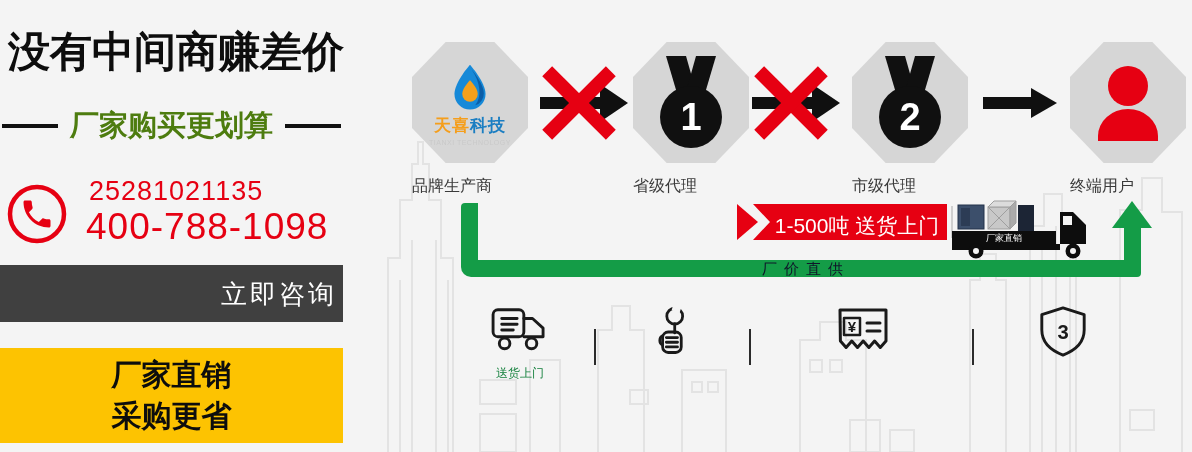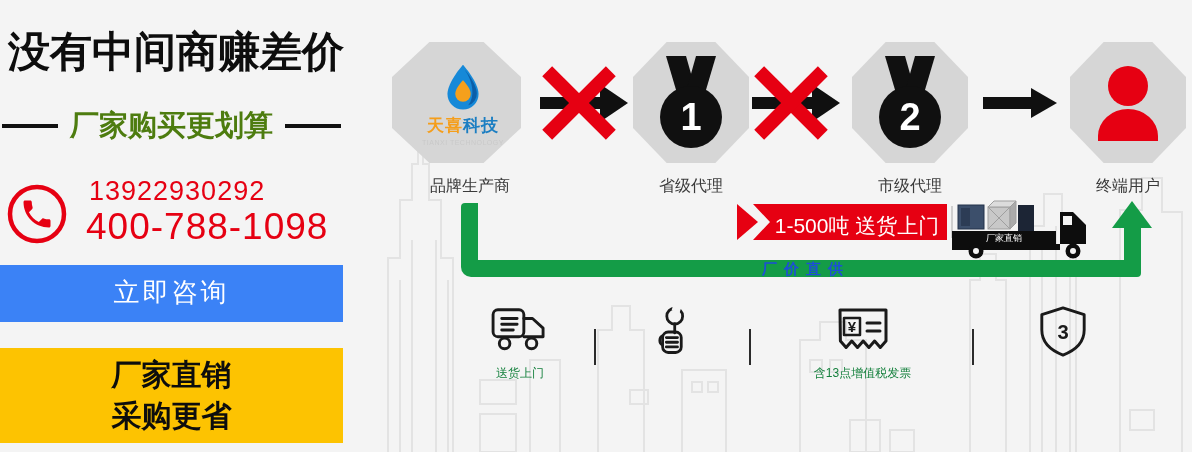--- a/index.html
+++ b/index.html
@@ -8,31 +8,31 @@
   
   .headline{position:absolute;left:8px;top:24px;width:345px;font-size:42px;font-weight:bold;
             color:#0d0d0d;letter-spacing:0;white-space:nowrap;}
   .subtitle-row{position:absolute;left:0;top:106px;width:343px;display:flex;align-items:center;
                 justify-content:center;gap:12px;}
   .dash{width:56px;height:4px;background:#111;}
   .subtitle{font-size:29px;font-weight:bold;color:#4d7c0f;white-space:nowrap;}
   .phone-icon{position:absolute;left:6px;top:183px;}
   .phone-mobile{position:absolute;left:89px;top:176px;font-size:27px;color:#e60012;letter-spacing:1px;}
   .phone-hotline{position:absolute;left:86px;top:206px;font-size:37px;color:#e60012;letter-spacing:1px;}
-  .consult-btn{position:absolute;left:0;top:265px;width:343px;height:57px;background:#3b82f6;
-               color:#fff;font-size:26px;letter-spacing:3px;text-align:center;line-height:57px;
-               border:none;cursor:pointer;font-family:Liberation Mono, monospace;}
+  .consult-btn{position:absolute;left:0;top:265px;width:343px;height:57px;background:#404040;
+               color:#fff;font-size:26px;letter-spacing:3px;text-align:right;line-height:57px;
+               border:none;cursor:pointer;font-family:Liberation Sans, sans-serif;}
   .direct-banner{position:absolute;left:0;top:348px;width:343px;height:95px;background:#fdc301;
                  display:flex;flex-direction:column;align-items:center;justify-content:center;
                  font-size:30px;font-weight:bold;color:#0d0d0d;line-height:1.35;}
   
   .octagon{position:absolute;top:42px;width:116px;height:121px;background:#d6d6d6;
            clip-path:polygon(29% 0,71% 0,100% 29%,100% 71%,71% 100%,29% 100%,0 71%,0 29%);
            display:flex;align-items:center;justify-content:center;}
-  .node-label{position:absolute;top:176px;width:116px;text-align:center;font-size:16px;color:#3a3a3a;}
+  .node-label{position:absolute;top:176px;width:116px;text-align:left;font-size:16px;color:#3a3a3a;}
   .logo-box{display:flex;flex-direction:column;align-items:center;margin-top:4px;}
   .logo-cn{font-size:17px;font-weight:bold;letter-spacing:1px;margin-top:2px;white-space:nowrap;}
   .logo-cn .c1{color:#f59e1b;} .logo-cn .c2{color:#1b7ec2;}
   .logo-en{font-size:7px;color:#c9c9c9;letter-spacing:.5px;margin-top:2px;white-space:nowrap;}
   
   .xarrow{position:absolute;top:66px;width:100px;height:74px;}
   .a-line{position:absolute;left:4px;top:31px;width:64px;height:12px;background:#101010;}
   .a-head{position:absolute;left:64px;top:18px;width:0;height:0;border-top:19px solid transparent;
           border-bottom:19px solid transparent;border-left:28px solid #101010;}
   .xbar{position:absolute;left:-2px;top:30px;width:90px;height:14px;background:#e60012;}
@@ -40,21 +40,21 @@
   .plain-arrow{position:absolute;left:983px;top:88px;width:80px;height:30px;}
   .plain-arrow .a-line{left:0;top:9px;width:48px;}
   .plain-arrow .a-head{left:48px;top:0;border-top-width:15px;border-bottom-width:15px;border-left-width:26px;}
   
   .g-v{position:absolute;left:461px;top:203px;width:17px;height:62px;background:#149c47;border-top-left-radius:4px;}
   .g-h{position:absolute;left:461px;top:260px;width:680px;height:17px;background:#149c47;
        border-bottom-left-radius:10px;border-bottom-right-radius:4px;}
   .g-stem{position:absolute;left:1124px;top:226px;width:17px;height:40px;background:#149c47;}
   .g-head{position:absolute;left:1112px;top:201px;width:0;height:0;border-left:20px solid transparent;
           border-right:20px solid transparent;border-bottom:27px solid #149c47;}
-  .g-label{position:absolute;left:762px;top:259px;font-size:15px;font-weight:bold;color:#1d4ed8;
+  .g-label{position:absolute;left:762px;top:259px;font-size:15px;font-weight:normal;color:#0f172a;
            letter-spacing:7px;line-height:19px;white-space:nowrap;}
   
   .rib-chev{position:absolute;left:737px;top:204px;width:21px;height:36px;background:#e60012;
             clip-path:polygon(0 0,100% 50%,0 100%);}
   .rib-band{position:absolute;left:753px;top:204px;width:194px;height:36px;background:#e60012;
             clip-path:polygon(0 0,100% 0,100% 100%,0 100%,17px 50%);display:flex;align-items:flex-end;
             justify-content:center;padding-left:14px;box-sizing:border-box;color:#fff;font-size:21px;white-space:nowrap;}
   .rib-div{position:absolute;left:951px;top:206px;width:2px;height:32px;background:#cfcfcf;}
   .truck{position:absolute;left:952px;top:199px;}
   
@@ -100,31 +100,31 @@
     <span class="subtitle">厂家购买更划算</span>
     <span class="dash"></span>
   </div>
 
   <svg class="phone-icon" width="62" height="62" viewBox="0 0 62 62">
     <circle cx="31" cy="31" r="27" fill="none" stroke="#e60012" stroke-width="4.5"></circle>
     <g transform="translate(13,13) scale(1.5)">
       <path fill="#e60012" d="M6.62 10.79c1.44 2.83 3.76 5.14 6.59 6.59l2.2-2.21c.27-.27.67-.36 1.02-.24 1.12.37 2.33.57 3.57.57.55 0 1 .45 1 1V20c0 .55-.45 1-1 1-9.39 0-17-7.61-17-17 0-.55.45-1 1-1h3.5c.55 0 1 .45 1 1 0 1.25.2 2.45.57 3.57.11.35.03.74-.25 1.02l-2.2 2.2z"></path>
     </g>
   </svg>
-  <div class="phone-mobile">13922930292</div>
+  <div class="phone-mobile">25281021135</div>
   <div class="phone-hotline">400-788-1098</div>
 
   <button class="consult-btn">立即咨询</button>
 
   <div class="direct-banner">
     <span>厂家直销</span>
     <span>采购更省</span>
   </div>
 
-  <div class="octagon" style="left:392px;padding-left:13px;">
+  <div class="octagon" style="left:412px;">
     <div class="logo-box">
       <svg width="38" height="48" viewBox="0 0 44 54">
         <path d="M22,0 C22,0 4,20 4,34 a18,18 0 0 0 36,0 C40,20 22,0 22,0 Z" fill="#1689d8"></path>
         <path d="M24,6 C24,6 38,22 38,33 a14,14 0 0 1 -10,14 C36,38 34,20 24,6 Z" fill="#0b5ea8"></path>
         <path d="M22,18 C22,18 13,27 13,34 a9,9 0 0 0 18,0 C31,27 22,18 22,18 Z" fill="#f5a01c"></path>
       </svg>
       <div class="logo-cn"><span class="c1">天喜</span><span class="c2">科技</span></div>
       <div class="logo-en">TIANXI TECHNOLOGY</div>
     </div>
   </div>
@@ -232,21 +232,20 @@
   </div>
   <div class="f-div d2"></div>
 
   <div class="feature f3">
     <svg width="56" height="50" viewBox="0 0 56 50" fill="none" stroke="#1a1a1a" stroke-width="3" stroke-linecap="round" stroke-linejoin="round">
       <path d="M5,5 h46 v31 l-5.7,6.5 -5.7,-6.5 -5.7,6.5 -5.7,-6.5 -5.7,6.5 -5.7,-6.5 -5.7,6.5 -5.7,-6.5 z"></path>
       <rect x="9" y="13" width="16" height="17" stroke-width="2.5"></rect>
       <text x="17" y="27" font-size="15" font-weight="bold" fill="#1a1a1a" stroke="none" text-anchor="middle" font-family="Liberation Sans, sans-serif">¥</text>
       <path d="M32,18 h13 M32,26 h13"></path>
     </svg>
-    <div class="f-label">含13点增值税发票</div>
   </div>
   <div class="f-div d3"></div>
 
   <div class="feature f4">
     <svg width="52" height="54" viewBox="0 0 54 56" fill="none" stroke="#1a1a1a" stroke-width="3" stroke-linecap="round" stroke-linejoin="round">
       <path d="M27,3 L49,10 v16 c0,13 -9,21 -22,26 C14,47 5,39 5,26 V10 Z"></path>
       <text x="27" y="35" font-size="21" font-weight="bold" fill="#1a1a1a" stroke="none" text-anchor="middle" font-family="Liberation Sans, sans-serif">3</text>
     </svg>
   </div>
 

